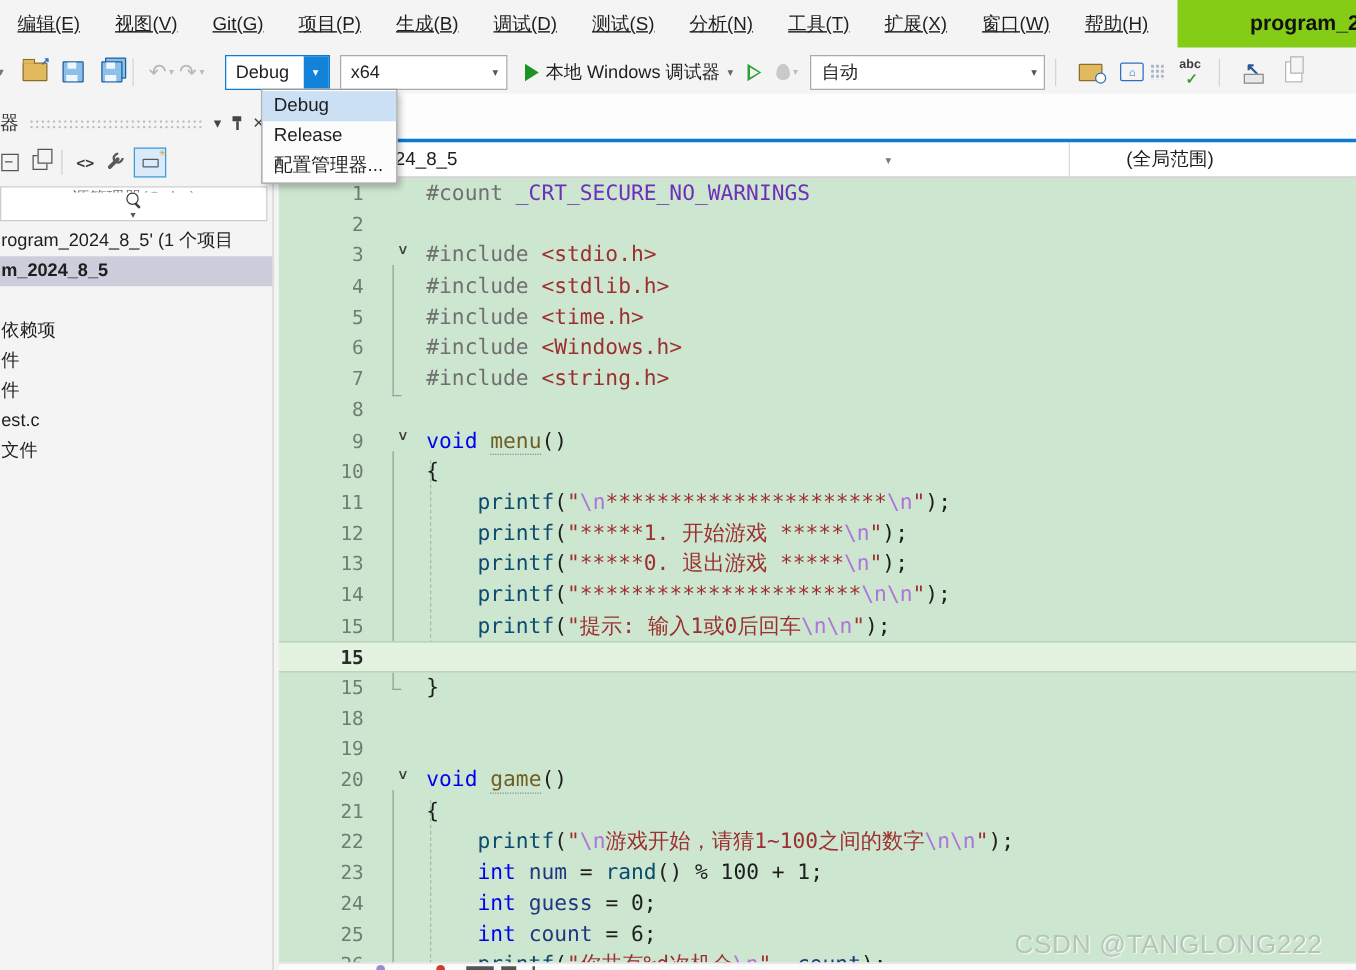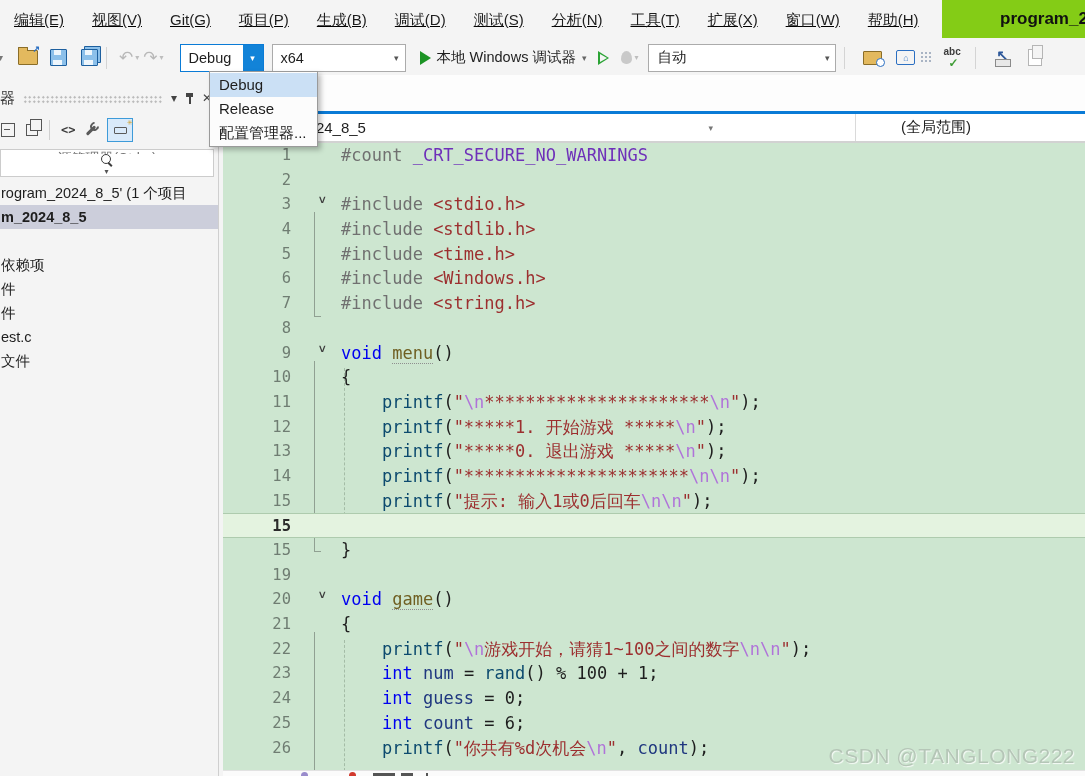--- a/index.html
+++ b/index.html
@@ -123,21 +123,21 @@
   .tk-var{color:#1f377f;}
   .tk-pln{color:#1e1e1e;}
   .ov{position:absolute;pointer-events:none;}
   .bracket{border-left:1px solid #90a092;}
   .bracket.hook{border-bottom:1px solid #90a092;width:6px;}
   .iguide{border-left:1px dashed #a4bca6;}
 
   .bottomstrip{position:absolute;left:0;right:0;bottom:0;height:5px;background:#fbfbfb;border-top:1px solid #e2e2e2;}
   .bstrip-dot{position:absolute;top:1px;width:7px;height:7px;border-radius:50%;}
   .bstrip-dash{position:absolute;top:2px;height:3px;background:#555;}
-  .watermark{position:absolute;right:10px;bottom:8px;font-size:21px;letter-spacing:0.5px;color:#b5c6b7;text-shadow:1px 1px 1px rgba(255,255,255,0.85);}
+  .watermark{position:absolute;right:27px;bottom:8px;font-size:21px;letter-spacing:0.5px;color:#b5c6b7;text-shadow:1px 1px 1px rgba(255,255,255,0.85);}
 
   
   .config-dropdown{position:absolute;left:209px;top:71px;width:107px;background:#fcfcfc;border:1px solid #9a9a9a;box-shadow:3px 3px 5px rgba(0,0,0,0.25);z-index:50;padding:1px 0;}
   .config-item{height:24px;line-height:24px;font-size:15px;color:#1e1e1e;padding-left:9px;white-space:nowrap;}
   .config-item.sel{background:#cbe0f5;}
 </style>
 </head>
 <body>
 
 <div class="app">
@@ -377,20 +377,26 @@
             <pre class="code"></pre>
           </div>
           <div class="row">
             <div class="bp"></div>
             <div class="lnum">15</div>
             <div class="outl"></div>
             <pre class="code"><span class="tk-pln">}</span></pre>
           </div>
           <div class="row">
             <div class="bp"></div>
+            <div class="lnum">18</div>
+            <div class="outl"></div>
+            <pre class="code"></pre>
+          </div>
+          <div class="row">
+            <div class="bp"></div>
             <div class="lnum">19</div>
             <div class="outl"></div>
             <pre class="code"></pre>
           </div>
           <div class="row">
             <div class="bp"></div>
             <div class="lnum">20</div>
             <div class="outl">
               <span class="chev">∨</span>
             </div>

